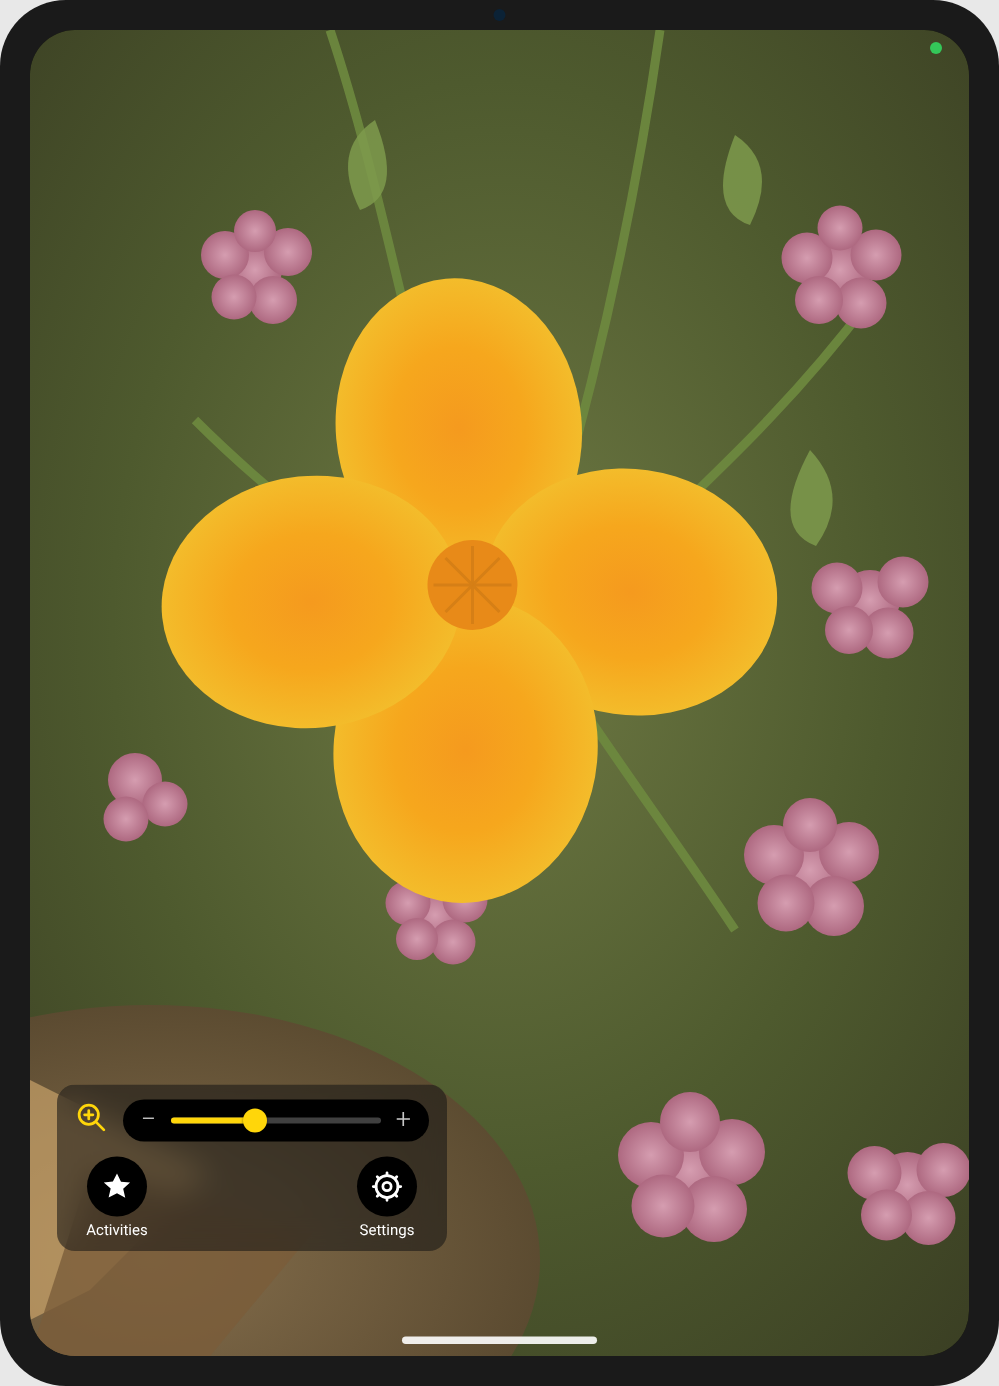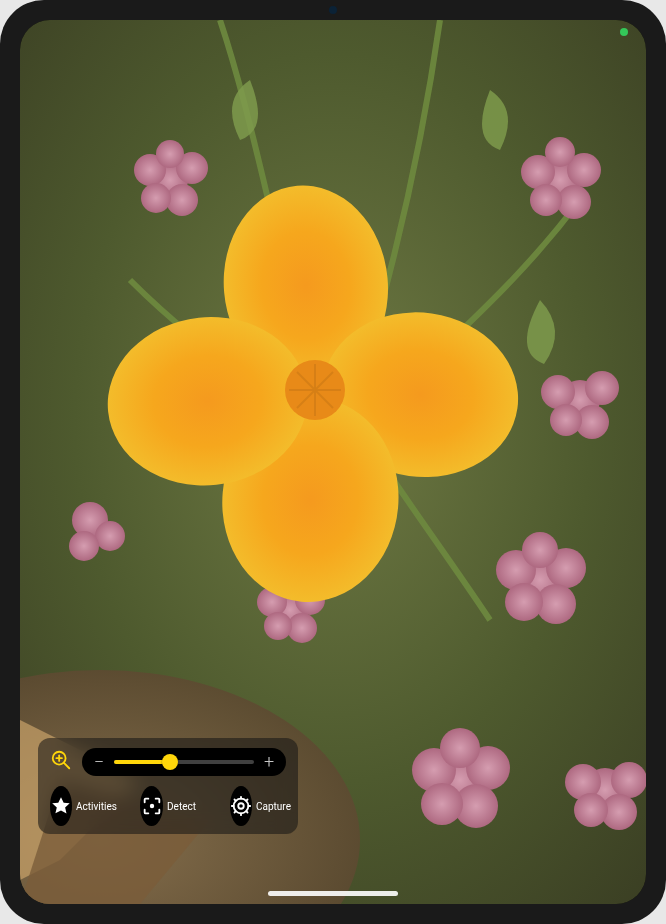--- a/index.html
+++ b/index.html
@@ -118,21 +118,21 @@
     transform: translate(-50%, -50%);
     box-shadow: 0 1px 2px rgba(0,0,0,0.5);
   }
   .buttons-row {
     display: flex;
     justify-content: space-between;
     gap: 6px;
   }
   .tool-btn {
     display: flex;
-    flex-direction: row;
+    flex-direction: column;
     align-items: center;
     gap: 4px;
     color: #fff;
     font-size: 10px;
     width: 56px;
   }
   .tool-icon {
     width: 40px;
     height: 40px;
     border-radius: 50%;
@@ -324,42 +324,30 @@
       <div class="buttons-row">
         <div class="tool-btn">
           <div class="tool-icon">
             <svg viewBox="0 0 24 24" fill="currentColor">
                 <path d="M12 2.5l2.9 6 6.6.6-5 4.5 1.5 6.5L12 16.9 5.9 20l1.5-6.5-5-4.5 6.6-.6z"></path>
               </svg>
           </div>
           <span class="tool-label">Activities</span>
         </div>
 
-        <div class="tool-btn">
-          <div class="tool-icon">
-            <svg viewBox="0 0 24 24" fill="none" stroke="currentColor" stroke-width="2" stroke-linecap="round">
-              <path d="M4 8V5a1 1 0 0 1 1-1h3"></path>
-                <path d="M20 8V5a1 1 0 0 0-1-1h-3"></path>
-              <path d="M4 16v3a1 1 0 0 0 1 1h3"></path>
-                <path d="M20 16v3a1 1 0 0 1-1 1h-3"></path>
-              <circle cx="12" cy="12" r="2.4" fill="currentColor" stroke="none"></circle>
-            </svg>
-          </div>
-          <span class="tool-label">Detect</span>
-        </div>
 
 
         <div class="tool-btn">
           <div class="tool-icon">
             <svg viewBox="0 0 24 24" fill="none" stroke="currentColor" stroke-width="2" stroke-linecap="round" stroke-linejoin="round">
               <circle cx="12" cy="12" r="3"></circle>
               <path d="M12 2v2M12 20v2M4.9 4.9l1.4 1.4M17.7 17.7l1.4 1.4M2 12h2M20 12h2M4.9 19.1l1.4-1.4M17.7 6.3l1.4-1.4"></path>
               <circle cx="12" cy="12" r="8"></circle>
             </svg>
           </div>
-          <span class="tool-label">Capture</span>
+          <span class="tool-label">Settings</span>
         </div>
       </div>
     </div>
 
     <div class="home-indicator"></div>
   </div>
 </div>
 
 </body></html>

